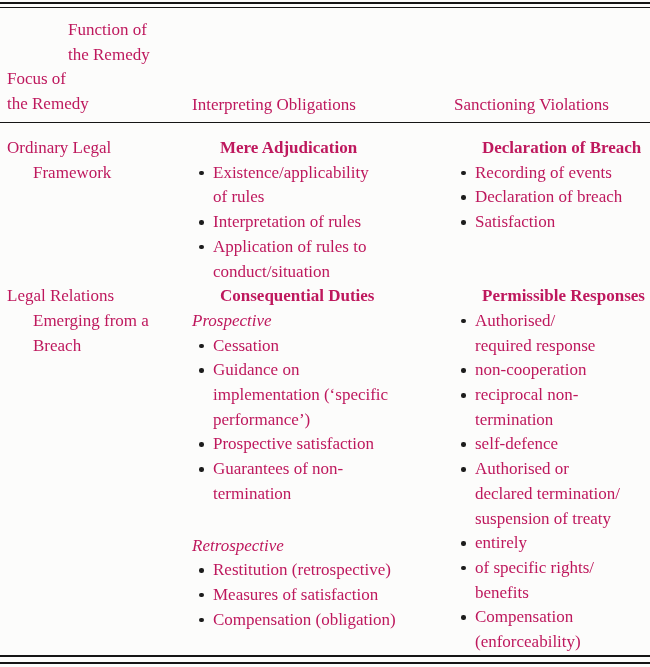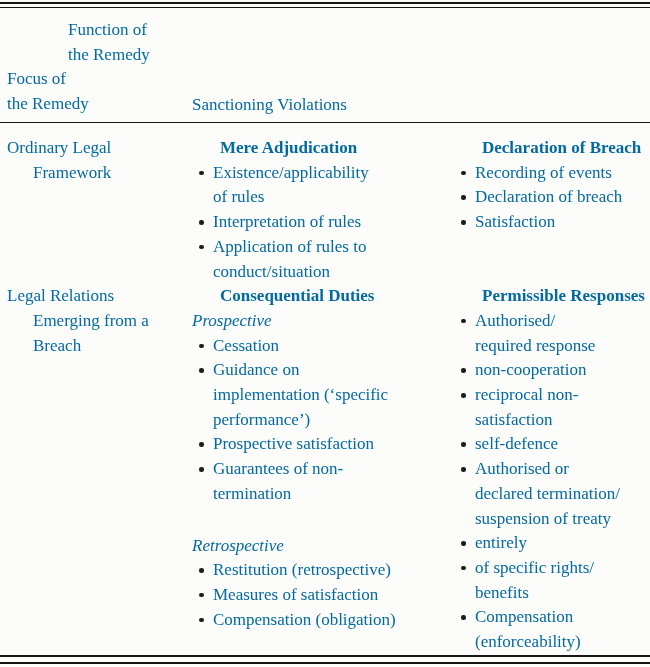--- a/index.html
+++ b/index.html
@@ -1,21 +1,21 @@
 <!DOCTYPE html>
 <html><head>
 <meta charset="utf-8">
 <style>
   html,body { margin:0; padding:0; }
   .page {
     position:relative;
     width:650px;
     height:667px;
     background:#fcfcfb;
-    color:#0369a1;
+    color:#be185d;
     font-family:"Liberation Serif","DejaVu Serif",serif;
     font-size:17px;
     line-height:24.7px;
     overflow:hidden;
   }
   .rule { position:absolute; left:0; width:650px; background:#151515; }
   .rule-top-1    { top:2px;   height:2px; }
   .rule-top-2    { top:7px;   height:1px; }
   .rule-header   { top:122px; height:1.4px; }
   .rule-bottom-1 { top:655px; height:2px; }
@@ -54,20 +54,21 @@
   <div class="rule rule-top-1"></div>
   <div class="rule rule-top-2"></div>
 
   <div class="header-band grid-cols">
     <div class="corner-cell">
       <div class="function-label">Function of
 the Remedy</div>
       <div class="focus-label">Focus of
 the Remedy</div>
     </div>
+    <div class="col-head">Interpreting Obligations</div>
     <div class="col-head">Sanctioning Violations</div>
   </div>
 
   <div class="rule rule-header"></div>
 
   <div class="body-band">
 
     <div class="row row-1 grid-cols">
       <div class="row-label-cell">
         <div class="row-label">Ordinary Legal
@@ -118,21 +119,21 @@
           <div class="bullet-item"><span class="bullet-dot"></span><span>Compensation (obligation)</span></div>
         </div>
       </div>
       <div class="cell">
         <div class="cell-heading">Permissible Responses</div>
         <div class="group">
           <div class="bullet-item"><span class="bullet-dot"></span><span>Authorised/
 required response</span></div>
           <div class="bullet-item"><span class="bullet-dot"></span><span>non-cooperation</span></div>
           <div class="bullet-item"><span class="bullet-dot"></span><span>reciprocal non-
-satisfaction</span></div>
+termination</span></div>
           <div class="bullet-item"><span class="bullet-dot"></span><span>self-defence</span></div>
           <div class="bullet-item"><span class="bullet-dot"></span><span>Authorised or
 declared termination/
 suspension of treaty</span></div>
           <div class="bullet-item"><span class="bullet-dot"></span><span>entirely</span></div>
           <div class="bullet-item"><span class="bullet-dot"></span><span>of specific rights/
 benefits</span></div>
           <div class="bullet-item"><span class="bullet-dot"></span><span>Compensation
 (enforceability)</span></div>
         </div>

